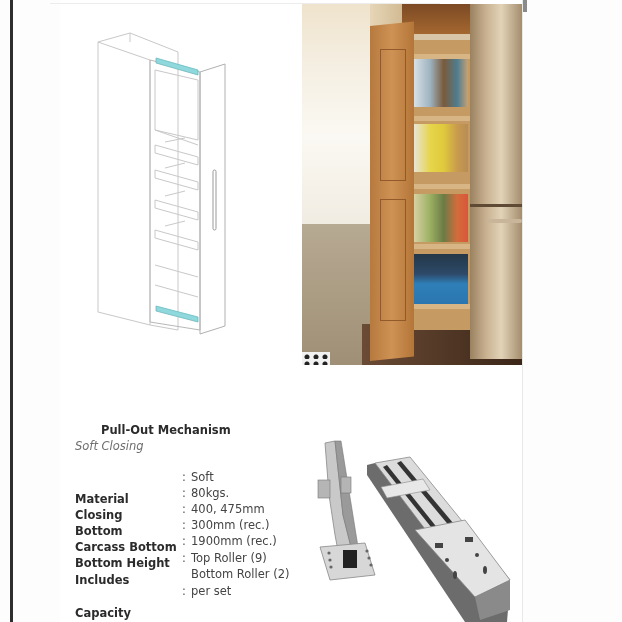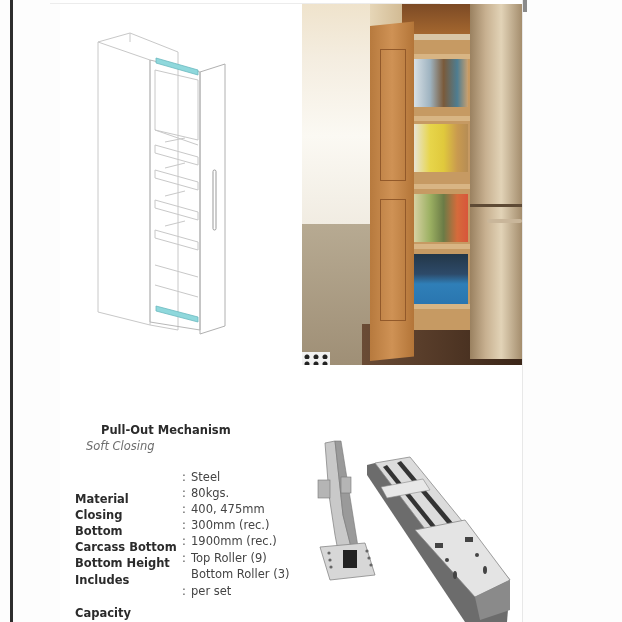--- a/index.html
+++ b/index.html
@@ -52,21 +52,21 @@
   .photo .cabinet-body { position:absolute; left:108px; top:36px; width:62px; height:290px;
     background:#c69a63; border-left:2px solid #a87a45; }
   .photo .shelf { position:absolute; left:110px; width:58px; height:5px; background:#d8b584; }
   .photo .row { position:absolute; left:112px; width:54px; height:48px; }
   .photo .door { position:absolute; left:68px; top:22px; width:44px; height:335px;
     background:linear-gradient(90deg,#b77a3e,#cf9255 50%,#b37538);
     transform:skewY(-6deg); transform-origin:top left; }
   .photo .door-panel { position:absolute; left:78px; width:24px; border:1px solid #92592a; }
   
   .title { position:absolute; left:85px; top:423px; font-size:11.5px; font-weight:bold; color:#2b2b2b;margin-left:16px; }
-  .subtitle { position:absolute; left:75px; top:439px; font-size:11.5px; font-style:italic; color:#6e6e6e;margin-left:11px; }
+  .subtitle { position:absolute; left:75px; top:439px; font-size:11.5px; font-style:italic; color:#6e6e6e; }
   .specs { position:absolute; left:75px; top:470px; font-size:11.5px; color:#2b2b2b; }
   .spec-row { position:absolute; left:0; white-space:nowrap; }
   .spec-label { position:absolute; left:0; font-weight:bold;margin-top:22px; }
   .spec-sep { position:absolute; left:107px; color:#555; }
   .spec-value { position:absolute; left:116px; color:#444; }
   
   .mechanism { position:absolute; left:315px; top:435px; width:200px; height:187px; }
 </style>
 </head>
 <body>
@@ -132,21 +132,21 @@
   <div class="fridge-handle"></div>
 </div>
 
 <div class="title">Pull-Out Mechanism</div>
 <div class="subtitle">Soft Closing</div>
 
 <div class="specs">
   <div class="spec-row" style="top:0px;">
     <span class="spec-label">Material</span>
     <span class="spec-sep">:</span>
-    <span class="spec-value">Steel</span>
+    <span class="spec-value">Soft</span>
   </div>
   <div class="spec-row" style="top:16px;">
     <span class="spec-label">Closing</span>
     <span class="spec-sep">:</span>
     <span class="spec-value">80kgs.</span>
   </div>
   <div class="spec-row" style="top:32px;">
     <span class="spec-label">Bottom</span>
     <span class="spec-sep">:</span>
     <span class="spec-value">400, 475mm</span>
@@ -162,21 +162,21 @@
     <span class="spec-value">1900mm (rec.)</span>
   </div>
   <div class="spec-row" style="top:81px;">
     <span class="spec-label">Includes</span>
     <span class="spec-sep">:</span>
     <span class="spec-value">Top Roller (9)</span>
   </div>
   <div class="spec-row" style="top:97px;">
     <span class="spec-label"></span>
     <span class="spec-sep"></span>
-    <span class="spec-value">Bottom Roller (3)</span>
+    <span class="spec-value">Bottom Roller (2)</span>
   </div>
   <div class="spec-row" style="top:114px;">
     <span class="spec-label">Capacity</span>
     <span class="spec-sep">:</span>
     <span class="spec-value">per set</span>
   </div>
 </div>
 
 <svg class="mechanism" viewBox="0 0 200 187">
 

